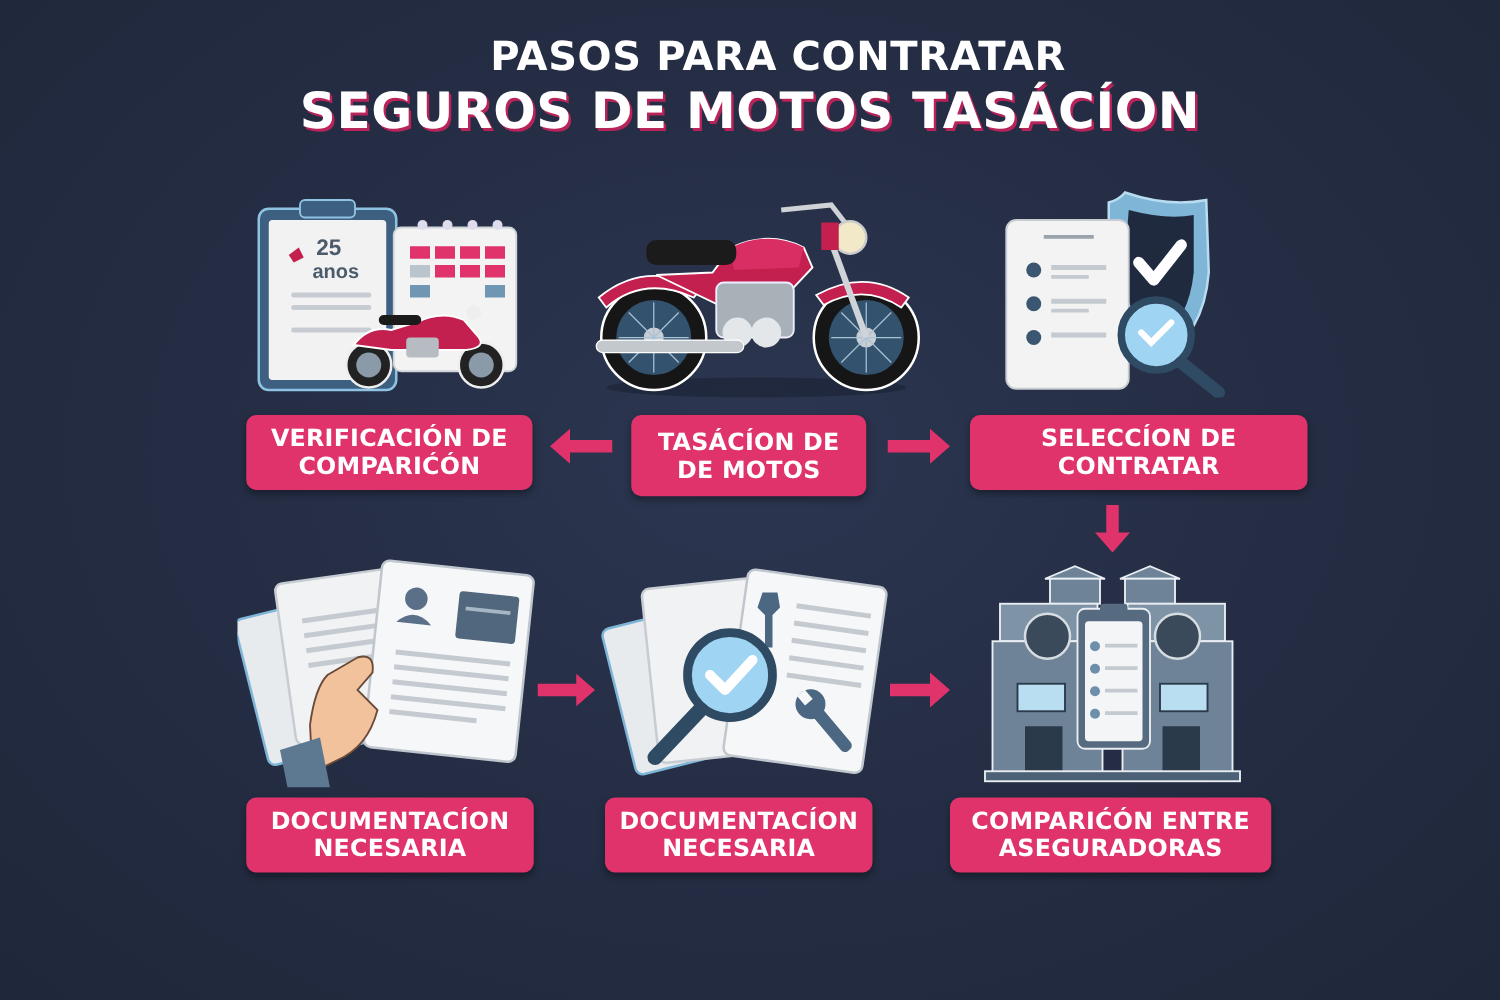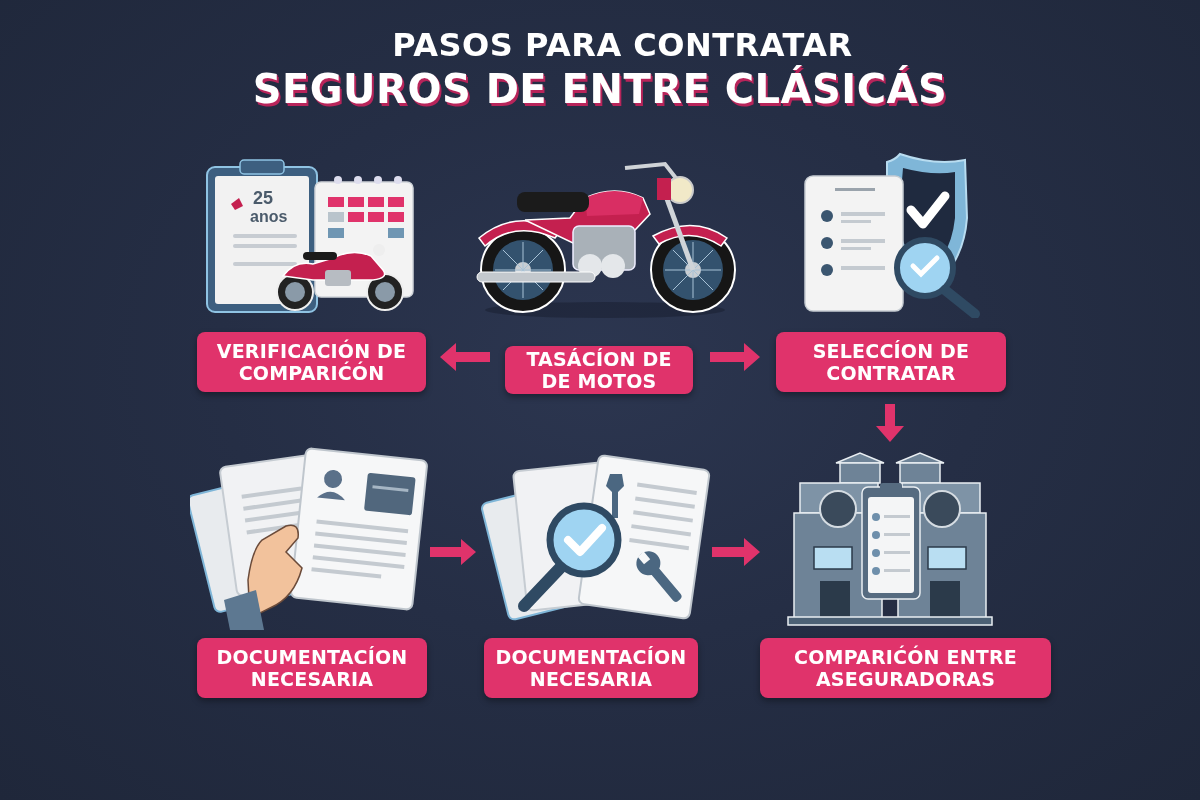--- a/index.html
+++ b/index.html
@@ -31,21 +31,21 @@
     box-shadow: 0 3px 6px rgba(0,0,0,0.35);
     letter-spacing: 0.2px;
   }
   .arrow { position: absolute; }
   .illus { position: absolute; }
 </style>
 </head>
 <body>
 
 <div class="title title-1">PASOS PARA CONTRATAR</div>
-<div class="title title-2">SEGUROS DE ENTRE CLÁSICÁS</div>
+<div class="title title-2">SEGUROS DE MOTOS TASÁCÍON</div>
 
 <svg class="illus" style="left:195px;top:152px" width="230" height="170" viewBox="0 0 230 170">
 
   <rect x="12" y="15" width="110" height="145" rx="8" fill="#3d5f80" stroke="#8fc3e3" stroke-width="2"></rect>
   <rect x="20" y="24" width="94" height="128" rx="3" fill="#f2f2f2"></rect>
   <rect x="45" y="8" width="44" height="14" rx="4" fill="#3d5f80" stroke="#8fc3e3" stroke-width="1.5"></rect>
   <text x="58" y="52" font-family="Liberation Sans, sans-serif" font-size="18" fill="#4b5b6b" font-weight="bold">25</text>
   <text x="55" y="70" font-family="Liberation Sans, sans-serif" font-size="16" fill="#4b5b6b" font-weight="bold">anos</text>
   <path d="M36 52 l8 -6 l4 8 l-8 4 z" fill="#c4204f"></path>
   <rect x="38" y="82" width="64" height="4" rx="2" fill="#c7ccd2"></rect>
@@ -232,37 +232,37 @@
       <rect x="104" y="106" width="26" height="3"></rect>
       <rect x="104" y="124" width="26" height="3"></rect>
   </g>
   <rect x="8" y="172" width="204" height="8" fill="#4c6175" stroke="#e9eef2" stroke-width="1.5"></rect>
 </svg>
 
 <div class="step-box" style="left:197px;top:332px;width:229px;height:60px">
   <span>VERIFICACIÓN DE</span>
   <span>COMPARIĆÓN</span>
 </div>
-<div class="step-box" style="left:505px;top:346px;width:188px;height:48px">
+<div class="step-box" style="left:505px;top:332px;width:188px;height:65px">
   <span>TASÁCÍON DE</span>
   <span>DE MOTOS</span>
 </div>
-<div class="step-box" style="left:776px;top:332px;width:230px;height:60px">
+<div class="step-box" style="left:776px;top:332px;width:270px;height:60px">
   <span>SELECCÍON DE</span>
   <span>CONTRATAR</span>
 </div>
 <div class="step-box" style="left:197px;top:638px;width:230px;height:60px">
   <span>DOCUMENTACÍON</span>
   <span>NECESARIA</span>
 </div>
 <div class="step-box" style="left:484px;top:638px;width:214px;height:60px">
   <span>DOCUMENTACÍON</span>
   <span>NECESARIA</span>
 </div>
-<div class="step-box" style="left:760px;top:638px;width:291px;height:60px">
+<div class="step-box" style="left:760px;top:638px;width:257px;height:60px">
   <span>COMPARIĆÓN ENTRE</span>
   <span>ASEGURADORAS</span>
 </div>
 
 <svg class="arrow" style="left:440px;top:343px" width="50" height="28" viewBox="0 0 50 28">
   <path d="M0 14 L16 0 L16 9 L50 9 L50 19 L16 19 L16 28 Z" fill="#e0336b"></path>
 </svg>
 <svg class="arrow" style="left:710px;top:343px" width="50" height="28" viewBox="0 0 50 28">
   <path d="M50 14 L34 0 L34 9 L0 9 L0 19 L34 19 L34 28 Z" fill="#e0336b"></path>
 </svg>

